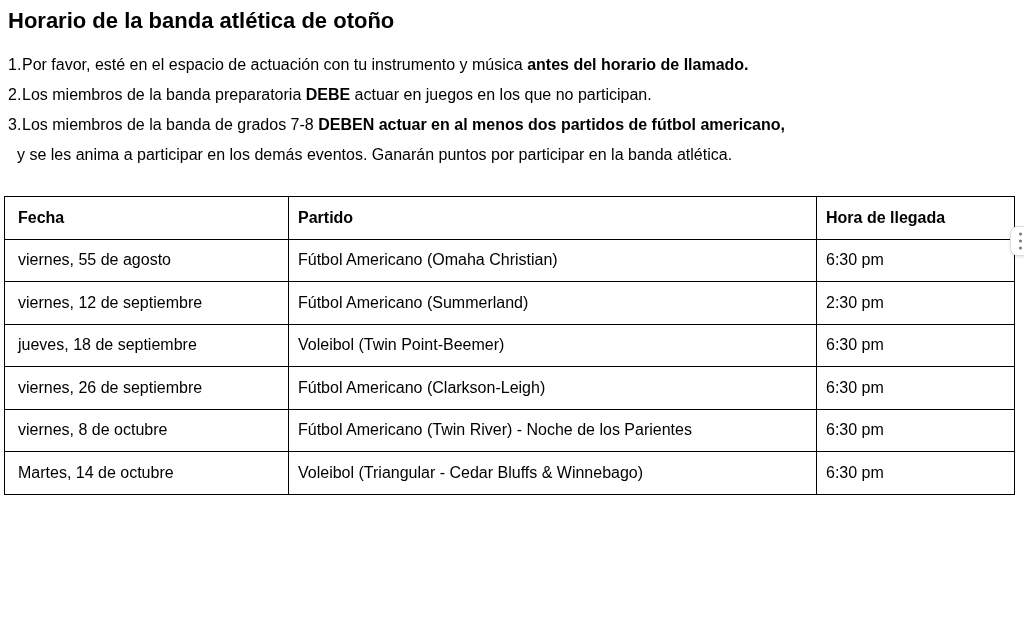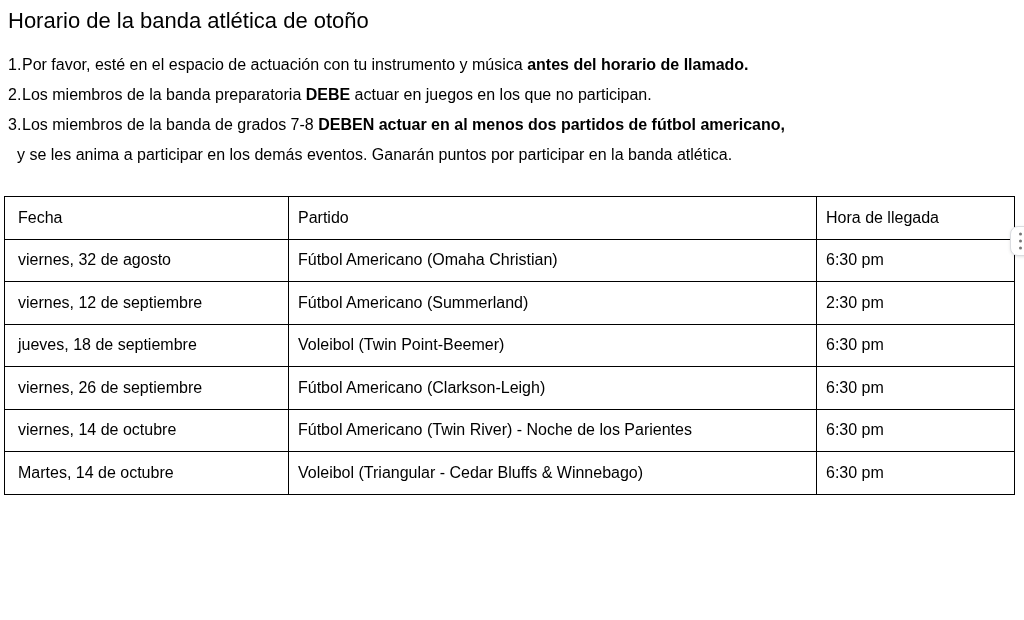--- a/index.html
+++ b/index.html
@@ -12,21 +12,21 @@
     width: 1024px;
     height: 620px;
     overflow: hidden;
     font-family: "Liberation Sans", sans-serif;
     color: #000000;
   }
   .doc-title {
     margin: 8px 0 0 8px;
     font-size: 22px;
     line-height: 26px;
-    font-weight: normal;
+    font-weight: bold;
   }
   .instructions {
     margin: 16px 10px 6px 8px;
   }
   .instr-line {
     font-size: 16px;
     line-height: 30px;
     white-space: nowrap;
   }
   .instr-line.cont {
@@ -47,21 +47,21 @@
     border: 1.5px solid #000000;
     height: 41.5px;
     font-size: 16px;
     text-align: left;
     vertical-align: middle;
     padding: 0 8px 0 9px;
     overflow: hidden;
     white-space: nowrap;
   }
   table.schedule th {
-    font-weight: normal;
+    font-weight: bold;
   }
   table.schedule th:first-child,
   table.schedule td:first-child {
     padding-left: 13px;
   }
   .table-menu-btn {
     position: absolute;
     top: 226px;
     left: 1010px;
     width: 28px;
@@ -120,41 +120,41 @@
     </colgroup>
     <thead>
       <tr>
           <th>Fecha</th>
           <th>Partido</th>
           <th>Hora de llegada</th>
         </tr>
     </thead>
     <tbody>
         <tr>
-          <td>viernes, 32 de agosto</td>
+          <td>viernes, 55 de agosto</td>
           <td>Fútbol Americano (Omaha Christian)</td>
           <td>6:30 pm</td>
         </tr>
         <tr>
           <td>viernes, 12 de septiembre</td>
           <td>Fútbol Americano (Summerland)</td>
           <td>2:30 pm</td>
         </tr>
         <tr>
           <td>jueves, 18 de septiembre</td>
           <td>Voleibol (Twin Point-Beemer)</td>
           <td>6:30 pm</td>
         </tr>
         <tr>
           <td>viernes, 26 de septiembre</td>
           <td>Fútbol Americano (Clarkson-Leigh)</td>
           <td>6:30 pm</td>
         </tr>
         <tr>
-          <td>viernes, 14 de octubre</td>
+          <td>viernes, 8 de octubre</td>
           <td>Fútbol Americano (Twin River) - Noche de los Parientes</td>
           <td>6:30 pm</td>
         </tr>
         <tr>
           <td>Martes, 14 de octubre</td>
           <td>Voleibol (Triangular - Cedar Bluffs &amp; Winnebago)</td>
           <td>6:30 pm</td>
         </tr>
       </tbody>
   </table>

